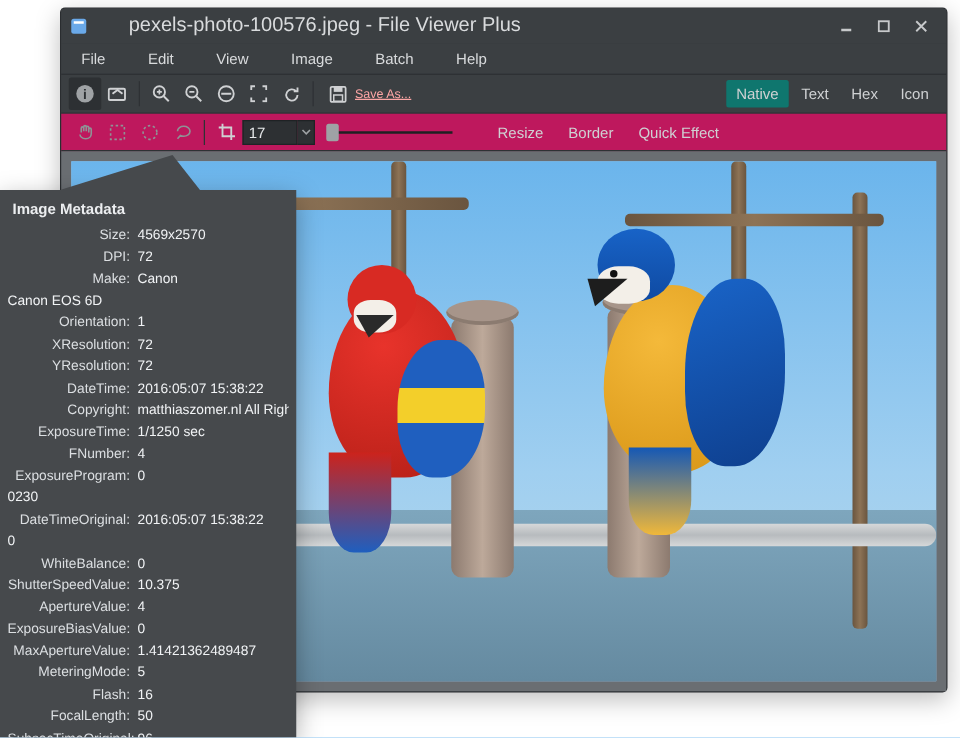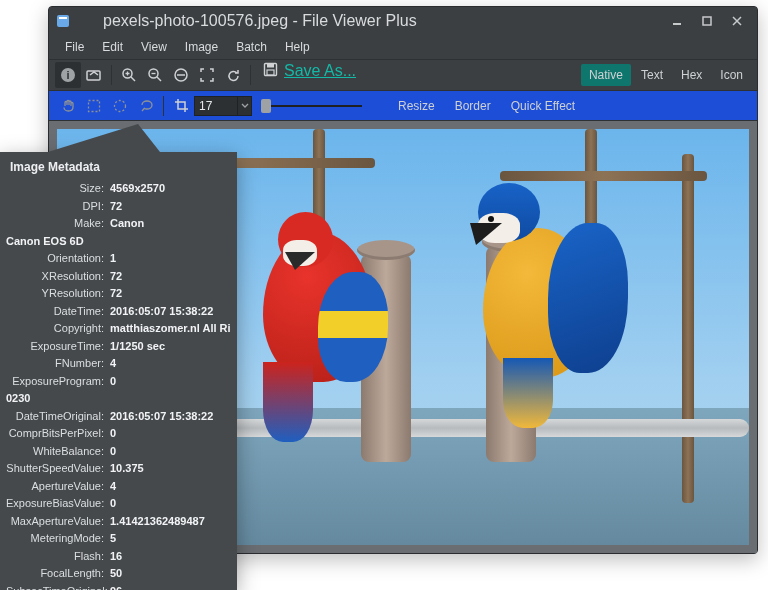--- a/index.html
+++ b/index.html
@@ -14,41 +14,41 @@
   .titlebar {
     height: 28px; display: flex; align-items: center; padding: 0 6px;
     background: #3b3f42; color: #d9dbdd; font-size: 16px; gap: 24px;
   }
   .titlebar .app-icon { width: 16px; height: 16px; margin-right: 8px; display:flex; align-items:center; justify-content:center; }
   .titlebar .title { flex: 1; }
   .win-btns { display: flex; gap: 2px; }
   .win-btn { width: 28px; height: 20px; display:flex; align-items:center; justify-content:center; color:#c7c9cb; cursor:pointer; }
 
   .menubar {
-    height: 24px; display: flex; align-items: center; gap: 2px;
+    height: 24px; display: flex; align-items: center; gap: 18px;
     padding: 0 8px; color: #d9dbdd; font-size: 12px; background:#3b3f42;
   }
   .menubar .mi { padding: 3px 8px; cursor: pointer; }
 
   .toolbar1 {
     height: 32px; display:flex; align-items:center; padding: 0 6px;
     background: #3b3f42; border-top: 1px solid #2e3134; border-bottom: 1px solid #2e3134;
   }
   .tb-btn { width: 26px; height: 26px; display:flex; align-items:center; justify-content:center; color:#cfd1d3; cursor:pointer; border-radius:2px; }
   .tb-btn.pressed { background:#2d3033; }
   .sep { width:1px; height:20px; background:#2e3134; margin: 0 4px; }
-  .save-as { display:flex; gap:6px; padding:0 8px; height:26px; color:#14b8a6; cursor:pointer; font-size:16px; }
+  .save-as { display:flex; align-items:center; gap:6px; padding:0 8px; height:26px; color:#fca5a5; cursor:pointer; font-size:10px; }
   .spacer { flex:1; }
   .view-tabs { display:flex; align-items:center; gap:2px; font-size:12px; color:#cfd1d3; }
   .view-tab { padding:4px 8px; cursor:pointer; }
   .view-tab.active { background:#0f766e; border-radius:2px; }
 
   .toolbar2 {
     height: 30px; display:flex; align-items:center; padding: 0 6px;
-    background:#1d4ed8; border-bottom:1px solid #2e3134; color:#cfd1d3; font-size:12px;
+    background:#be185d; border-bottom:1px solid #2e3134; color:#cfd1d3; font-size:12px;
   }
   .zoom-input {
     width:44px; height:20px; background:#2d3033; color:#e5e7e9; border:1px solid #1f2224;
     padding:0 4px; font-size:12px; text-align:left;
   }
   .zoom-dd { width:14px; height:20px; background:#2d3033; border:1px solid #1f2224; border-left:none; display:flex; align-items:center; justify-content:center; cursor:pointer; }
   .slider-wrap { position:relative; width:100px; height:20px; margin: 0 10px; display:flex; align-items:center; }
   .slider-track { position:absolute; left:0; right:0; height:2px; background:#1e2022; }
   .slider-thumb { position:absolute; left:4px; top:50%; transform:translate(-50%,-50%); width:10px; height:14px; background:#9fa2a5; border-radius:2px; }
   .tb2-link { padding:4px 10px; cursor:pointer; }
@@ -84,21 +84,21 @@
   }
   .popover .arrow {
     position:absolute; top:-28px; left:48px; width:0; height:0;
     border-left:90px solid transparent; border-right:22px solid transparent;
     border-bottom:28px solid #46494c;
   }
   .popover h3 { font-size:12px; font-weight:bold; color:#eceef0; margin:2px 0 6px 4px; }
   .meta-row { display:flex; align-items:baseline; line-height:17.5px; }
   .meta-label { width:104px; text-align:right; color:#dcdfe2; padding-right:6px; }
   .meta-label::after { content: ":"; }
-  .meta-val { flex:1; color:#f1f3f5; white-space:nowrap; overflow:hidden;font-weight:bold; }
+  .meta-val { flex:1; color:#f1f3f5; white-space:nowrap; overflow:hidden; }
 
   svg { display:block; }
 </style>
 </head>
 <body>
 
 <div class="window">
 
   <div class="titlebar">
     <span class="app-icon">
@@ -343,21 +343,20 @@
         <div class="meta-val">0</div>
       </div>
       <div class="meta-row">
         <div class="meta-val">0230</div>
       </div>
       <div class="meta-row">
         <div class="meta-label">DateTimeOriginal</div>
         <div class="meta-val">2016:05:07 15:38:22</div>
       </div>
       <div class="meta-row">
-        <div class="meta-label">ComprBitsPerPixel</div>
         <div class="meta-val">0</div>
       </div>
       <div class="meta-row">
         <div class="meta-label">WhiteBalance</div>
         <div class="meta-val">0</div>
       </div>
       <div class="meta-row">
         <div class="meta-label">ShutterSpeedValue</div>
         <div class="meta-val">10.375</div>
       </div>

